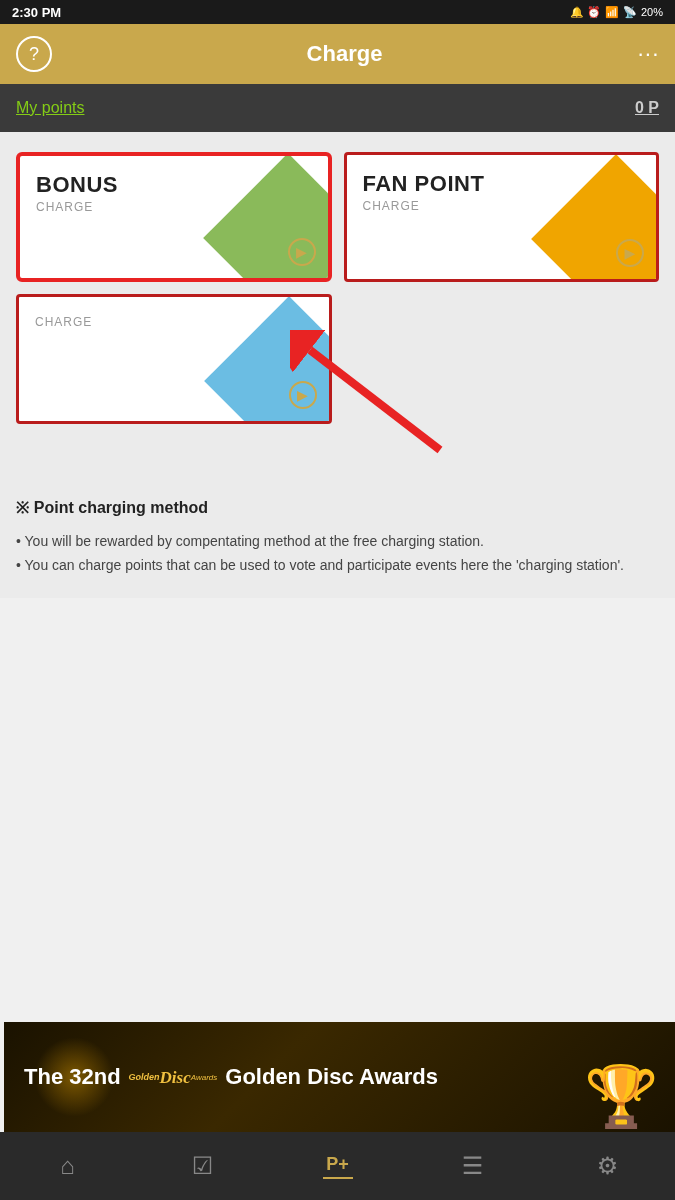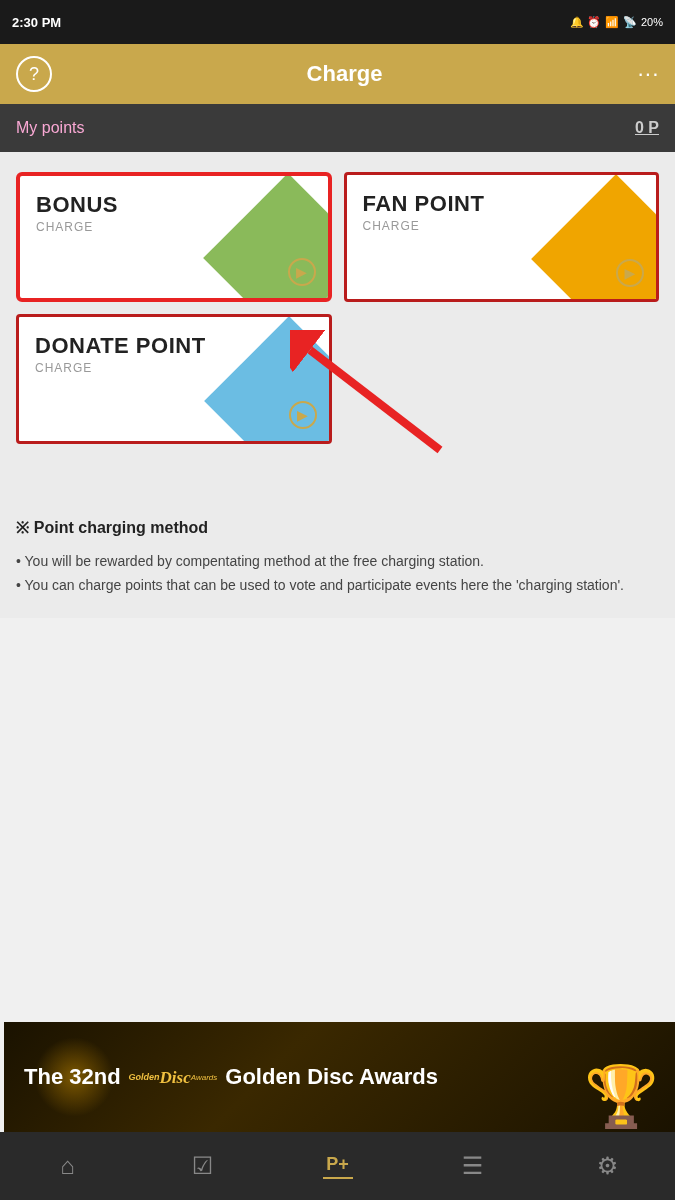--- a/index.html
+++ b/index.html
@@ -8,21 +8,21 @@
       height: 1200px;
       font-family: -apple-system, 'Helvetica Neue', Arial, sans-serif;
       background: #f0f0f0;
       overflow: hidden;
       position: relative;
     }
 
     
     .status-bar {
       background: #1a1a1a;
-      height: 44px;
+      height: 24px;
       display: flex;
       align-items: center;
       justify-content: space-between;
       padding: 0 12px;
       color: white;
       font-size: 13px;
     }
     .status-time { font-weight: 600; }
     .status-icons { display: flex; align-items: center; gap: 4px; font-size: 11px; }
 
@@ -57,22 +57,23 @@
     
     .my-points-bar {
       background: #3a3a3a;
       height: 48px;
       display: flex;
       align-items: center;
       justify-content: space-between;
       padding: 0 16px;
     }
     .my-points-label {
-      color: #f9a8d4;
+      color: #84cc16;
       font-size: 16px;
+      text-decoration: underline;
     }
     .my-points-value {
       color: #cccccc;
       font-size: 16px;
       font-weight: 600;
       text-decoration: underline;
     }
 
     
     .main-content {
@@ -361,21 +362,20 @@
       </div>
       <div class="card-arrow-btn">▶</div>
     </div>
   </div>
 
   <div class="cards-bottom">
 
     <div class="card card-donate card-half">
       <div class="card-bg-shape"></div>
       <div class="card-label">
-        <div class="card-title">DONATE POINT</div>
         <div class="card-subtitle">CHARGE</div>
       </div>
       <div class="card-arrow-btn">▶</div>
     </div>
   </div>
 </div>
 
 <div class="red-arrow-container">
   <svg width="200" height="160" viewBox="0 0 200 160">
 

